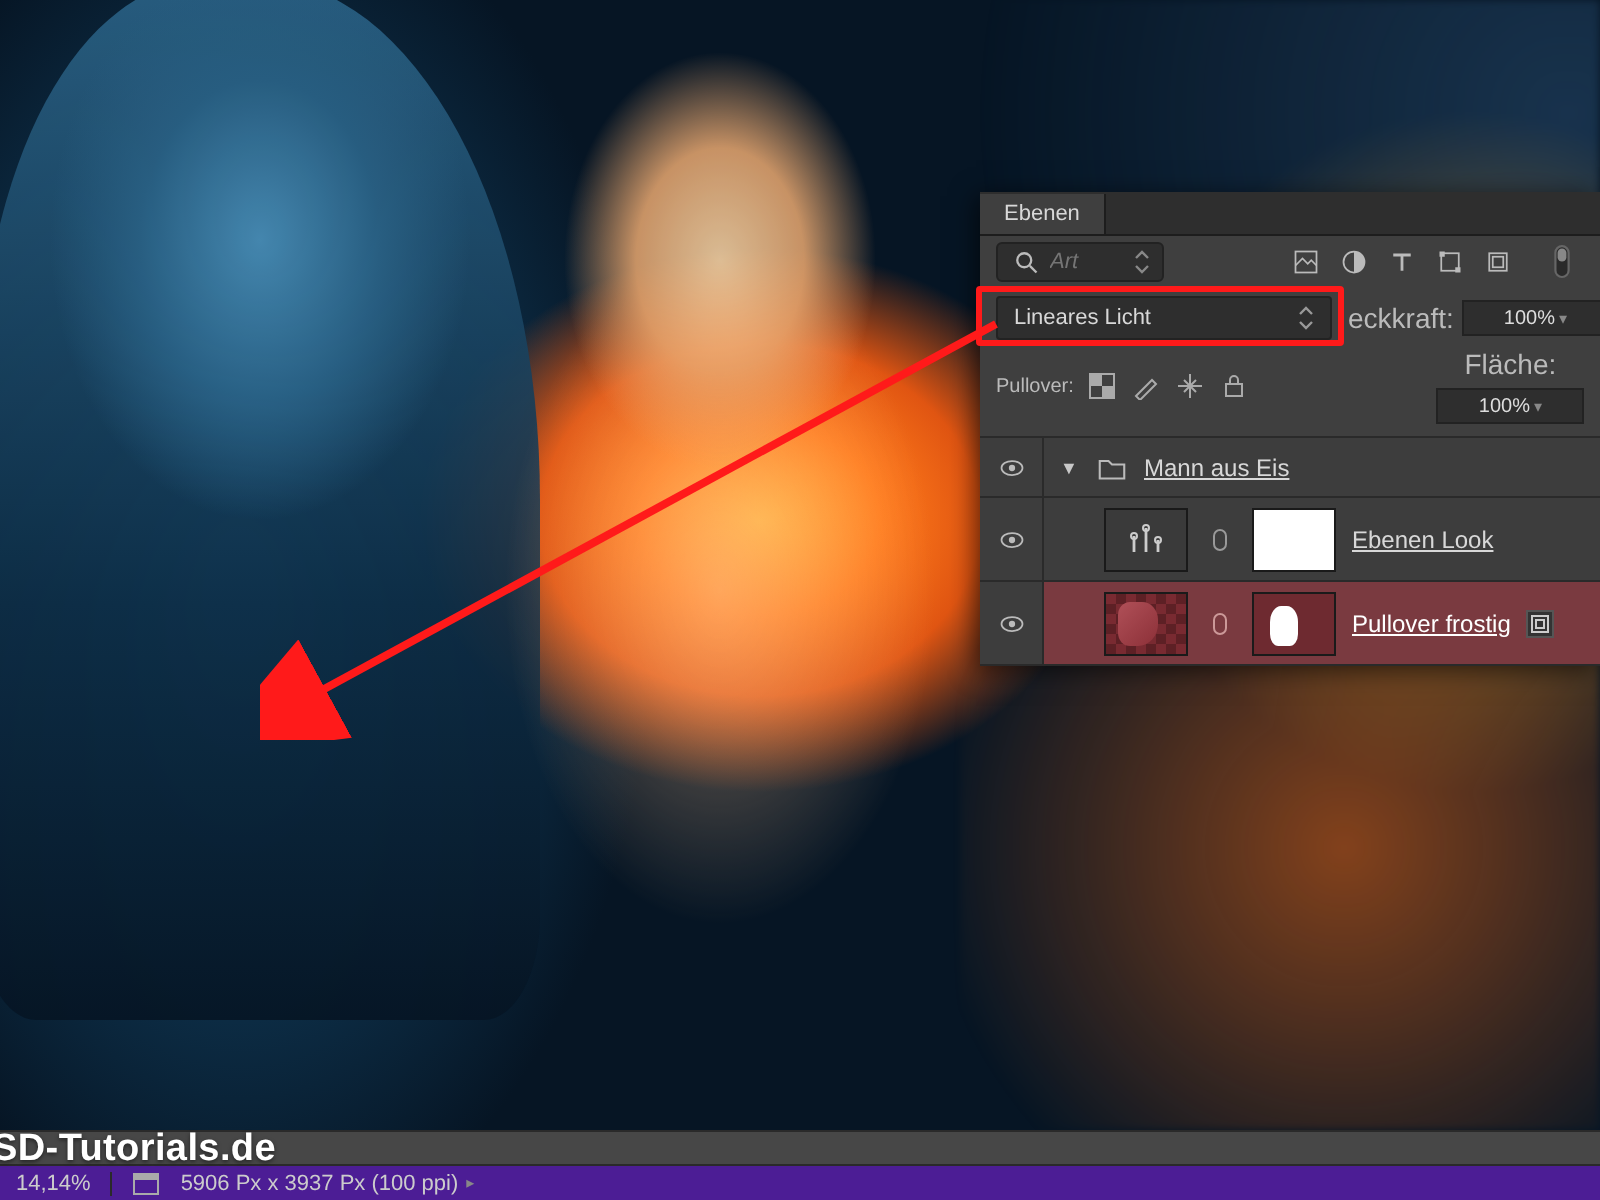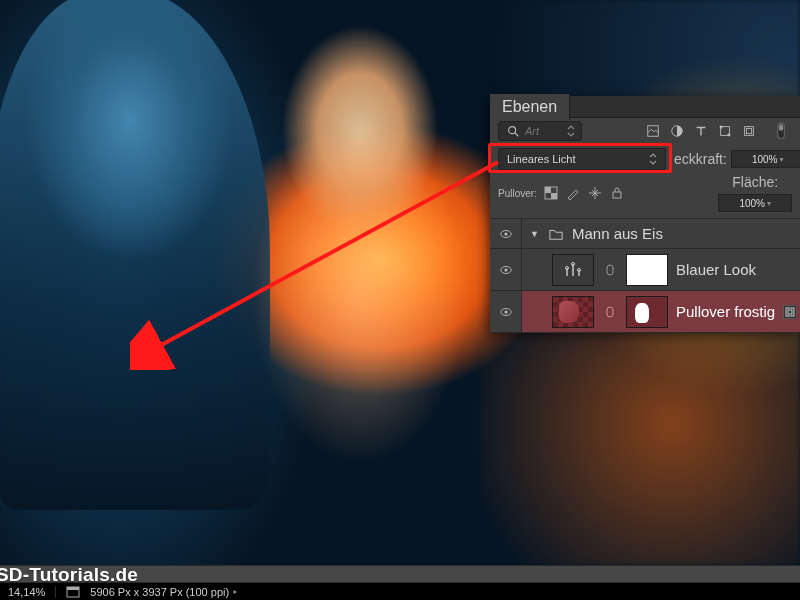--- a/index.html
+++ b/index.html
@@ -37,21 +37,21 @@
   position: absolute; top: 96px; right: 0; width: 310px;
   background: #3f3f3f; color: #c8c8c8; font-size: 11px;
   box-shadow: -2px 2px 12px rgba(0,0,0,.6);
 }
 .panel-tabbar {
   display: flex; align-items: center; height: 22px; background: #2e2e2e;
   border-bottom: 1px solid #1d1d1d;
 }
 .panel-tab {
   padding: 4px 12px; background: #3f3f3f; color: #d8d8d8;
-  border-right: 1px solid #1d1d1d; font-size: 16px;
+  border-right: 1px solid #1d1d1d; font-size: 11px;
 }
 .panel-tabbar-spacer { flex: 1; }
 .panel-menu-icon { padding: 0 8px; color: #aaa; cursor: pointer; }
 
 .panel-row { display: flex; align-items: center; height: 26px; padding: 0 8px; gap: 6px; }
 .search-field {
   display: flex; align-items: center; background: #2e2e2e; border: 1px solid #222;
   border-radius: 3px; height: 20px; padding: 0 6px; gap: 4px; min-width: 70px;
 }
 .search-field input {
@@ -86,21 +86,21 @@
 .lock-icons .icon { cursor: pointer; }
 
 .layers { background: #3d3d3d; }
 .layer-row { display: flex; align-items: center; height: 42px; border-bottom: 1px solid #2a2a2a; }
 .layer-row.group { height: 30px; }
 .vis-col { width: 32px; display: flex; align-items: center; justify-content: center; border-right: 1px solid #2a2a2a; height: 100%; }
 .layer-body { display: flex; align-items: center; gap: 8px; padding-left: 8px; flex: 1; height: 100%; }
 .indent { width: 14px; }
 .disclosure { width: 10px; color: #c8c8c8; font-size: 9px; }
 .folder-icon { color: #bdbdbd; }
-.layer-name { color: #d8d8d8; font-size: 15px; }
+.layer-name { color: #d8d8d8; font-size: 12px; text-decoration: underline; }
 .thumb {
   width: 42px; height: 32px; background: #fff; border: 1px solid #1a1a1a; flex-shrink: 0;
 }
 .thumb.mask { background: #fff; }
 .thumb.adj { background: #3a3a3a; display:flex; align-items:center; justify-content:center; }
 .thumb.adj svg { width: 20px; height: 20px; stroke:#ccc; fill:none; }
 .link-icon { color: #999; }
 .layer-row.selected { background: #7a3a40; }
 .layer-row.selected .layer-name { color: #fff; }
 .thumb.pixel-sel {
@@ -134,21 +134,21 @@
   position: absolute; left: 0; bottom: 0; width: 800px; height: 35px;
   background: #474747; border-top: 1px solid #2a2a2a; color: #ddd;
   display: flex; align-items: flex-end;
 }
 .watermark {
   position: absolute; left: -4px; bottom: 14px; color: #fff; font-size: 19px; font-weight: 600;
   letter-spacing: .2px; text-shadow: 0 1px 2px rgba(0,0,0,.5);
 }
 .status-inner {
   display: flex; align-items: center; height: 18px; width: 100%;
-  background: #000000; border-top: 1px solid #2a2a2a; font-size: 11px; color: #ccc;
+  background: #4c1d95; border-top: 1px solid #2a2a2a; font-size: 11px; color: #ccc;
   padding: 0 8px; gap: 10px;
 }
 .status-field { display:flex; align-items:center; gap:4px;}
 .status-chev { font-size: 8px; color:#888;}
 .status-sep { width:1px; height:12px; background:#2a2a2a;}
 .doc-icon { width:14px; height:12px; }
 </style>
 </head>
 <body>
 
@@ -319,21 +319,21 @@
               <circle cx="10" cy="4" r="1.5"></circle>
               <circle cx="16" cy="10" r="1.5"></circle>
             </svg>
           </div>
         <span class="icon link-icon">
             <svg viewBox="0 0 10 14">
               <rect x="2" y="2" width="6" height="10" rx="3" fill="none" stroke="#999"></rect>
             </svg>
           </span>
         <div class="thumb mask"></div>
-        <span class="layer-name">Blauer Look</span>
+        <span class="layer-name">Ebenen Look</span>
       </div>
     </div>
 
     <div class="layer-row selected">
       <div class="vis-col" style="background:#3d3d3d;">
           <span class="icon">
             <svg viewBox="0 0 16 16">
               <ellipse cx="8" cy="8" rx="6" ry="4" fill="none" stroke="#bbb"></ellipse>
               <circle cx="8" cy="8" r="1.8" fill="#bbb"></circle>
             </svg>

